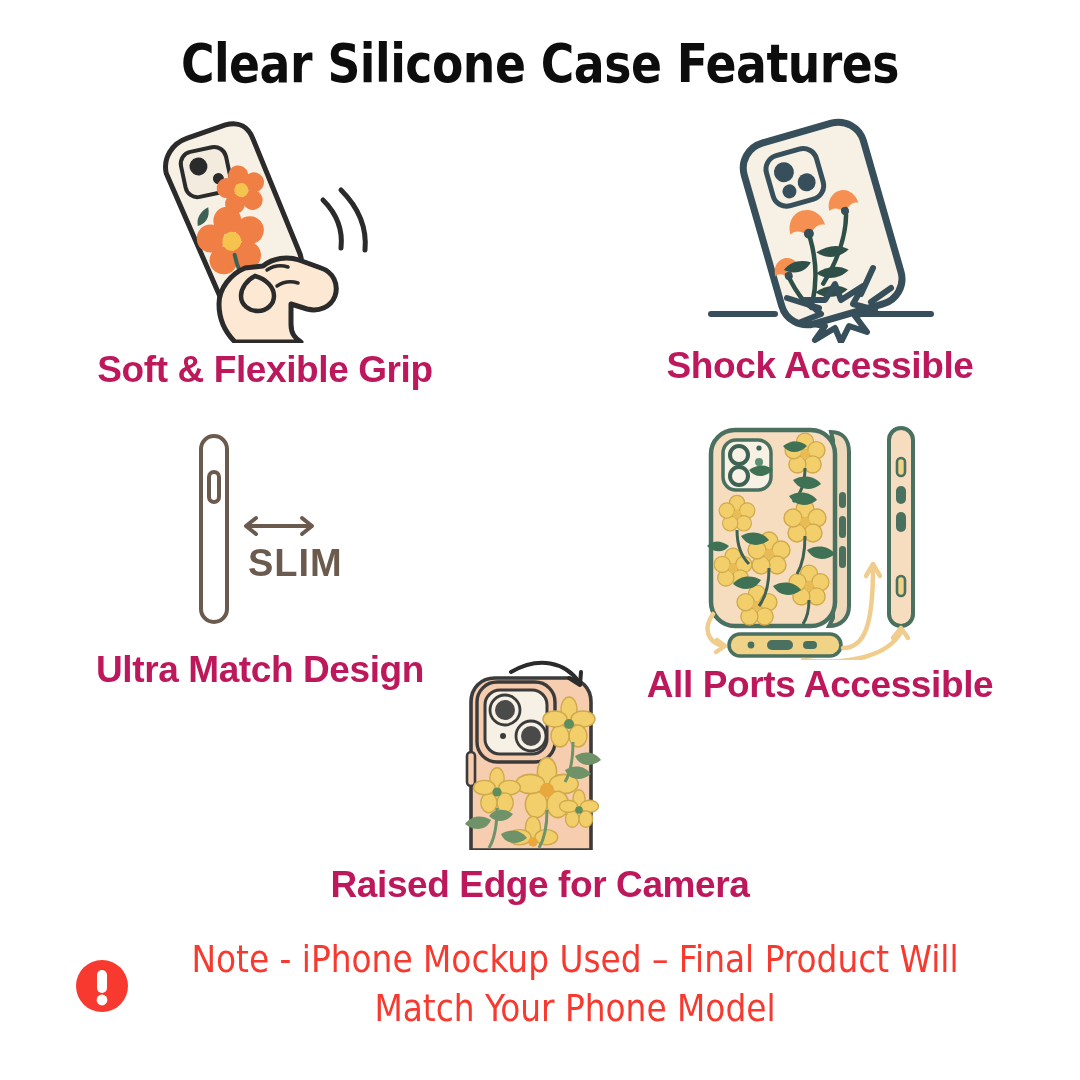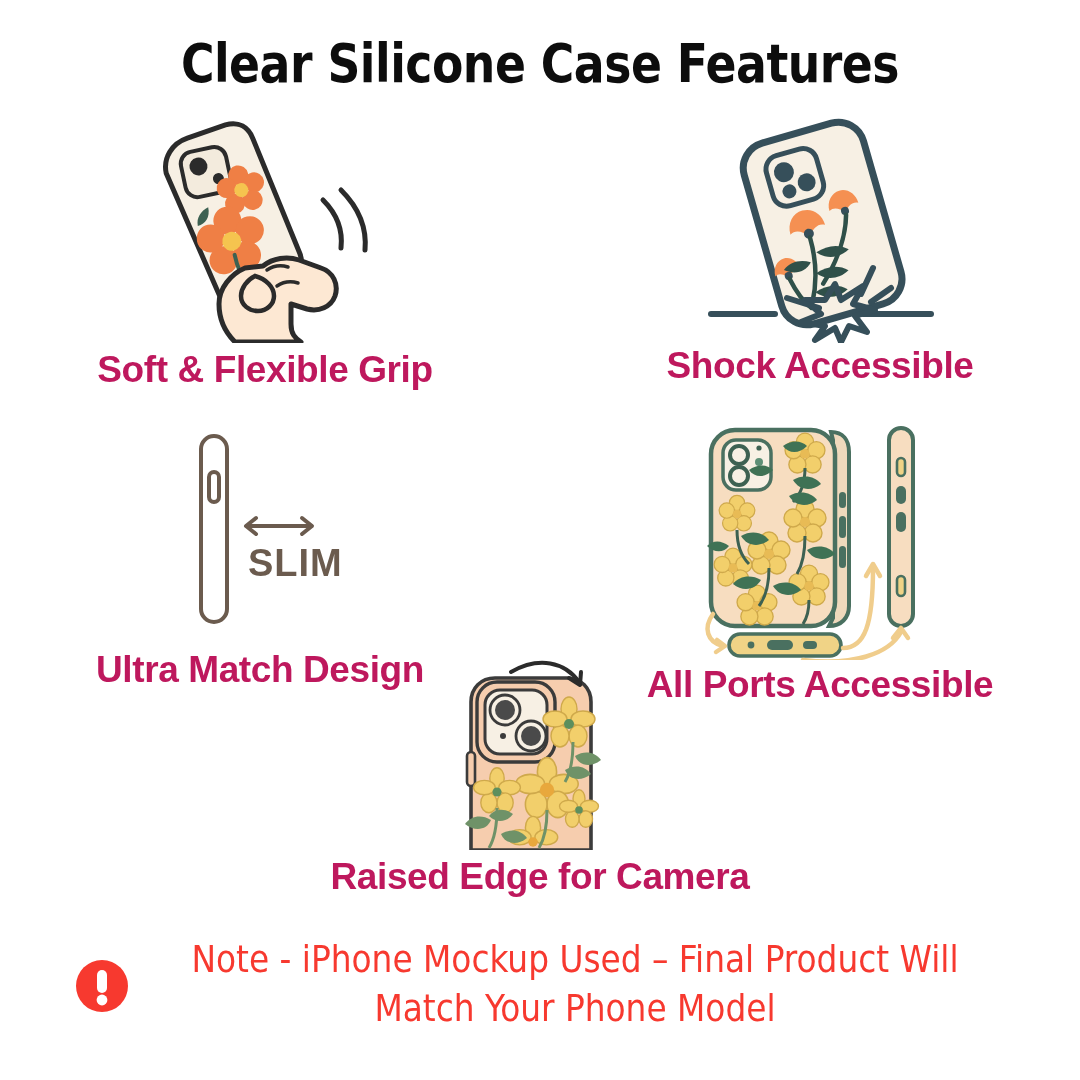--- a/index.html
+++ b/index.html
@@ -61,21 +61,21 @@
   #cell-grip      { left: 30px;  top: 118px;  width: 470px; }
   #cell-shock     { left: 600px; top: 118px;  width: 440px; }
   #cell-slim      { left: 35px;  top: 420px;  width: 450px; }
   #cell-ports     { left: 600px; top: 410px;  width: 440px; }
   #cell-raised    { left: 290px; top: 660px;  width: 500px; }
 
   #cell-grip  .caption { margin-top: 6px; }
   #cell-shock .caption { margin-top: 2px; }
   #cell-slim  .caption { margin-top: 14px; }
   #cell-ports .caption { margin-top: 4px; }
-  #cell-raised .caption { margin-top: 6px; }
+  #cell-raised .caption { margin-top: 14px; }
 
   
   .note {
     position: absolute;
     left: 0;
     top: 935px;
     width: 1080px;
     display: flex;
     align-items: center;
     justify-content: center;

